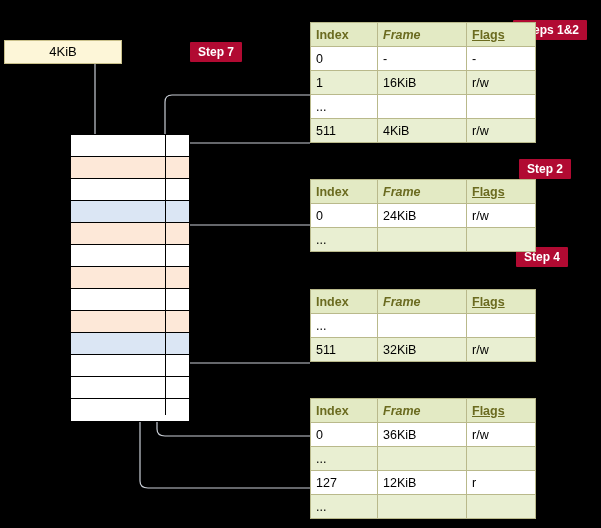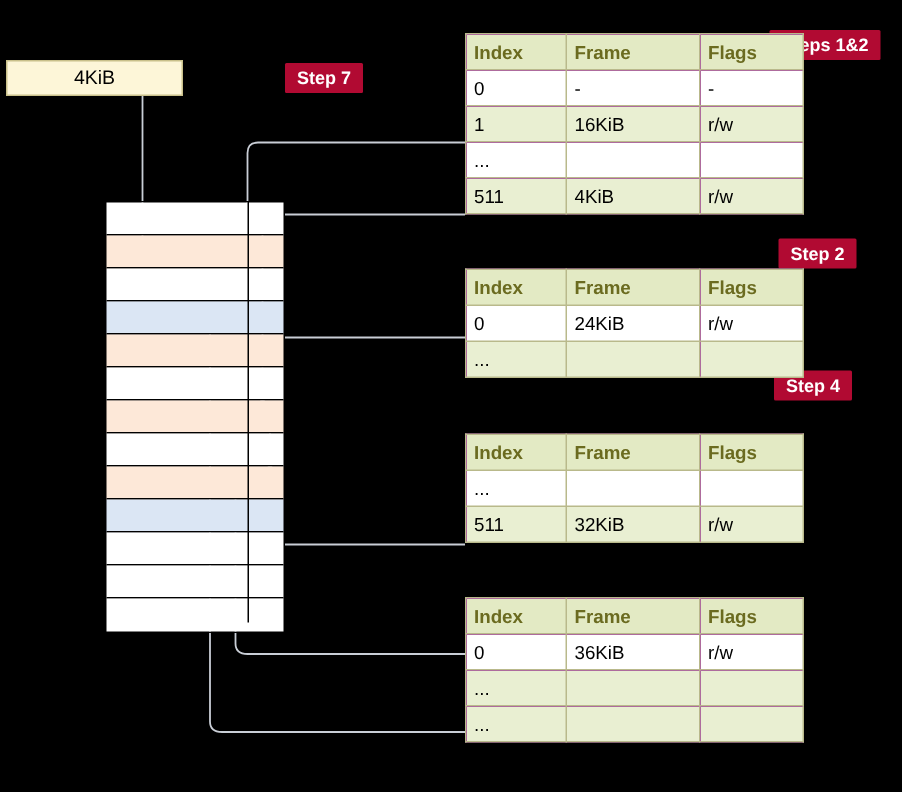--- a/index.html
+++ b/index.html
@@ -47,21 +47,21 @@
     white-space: nowrap;
     border-radius: 1px;
   }
 
   
   .ptable {
     position: absolute;
     border-collapse: collapse;
     font-size: 12.5px;
     color: #000000;
-    background: #a21caf;
+    background: #a16207;
     table-layout: fixed;
   }
   .ptable th, .ptable td {
     border: 1px solid #b9b98b;
     height: 23px;
     padding: 0 5px;
     text-align: left;
     font-weight: normal;
     overflow: hidden;
     white-space: nowrap;
@@ -71,22 +71,22 @@
     font-weight: bold;
     color: #6b6b20;
   }
   .ptable tr.alt td {
     background: #e9efd2;
   }
   .ptable tr.plain td {
     background: #ffffff;
   }
   .col-index { width: 56px; }
-  .col-frame { width: 78px; }
-  .col-flags { width: 58px; }
+  .col-frame { width: 78px; font-style: italic; }
+  .col-flags { width: 58px; text-decoration: underline; }
 
   
   .memcol {
     position: absolute;
     left: 70px;
     top: 134px;
     width: 120px;
     border: 1px solid #000000;
     box-sizing: border-box;
   }
@@ -272,20 +272,25 @@
       <tr class="plain">
         <td>0</td>
         <td>36KiB</td>
         <td>r/w</td>
       </tr>
       <tr class="alt">
         <td>...</td>
         <td></td>
         <td></td>
       </tr>
+      <tr class="plain">
+        <td>127</td>
+        <td>12KiB</td>
+        <td>r</td>
+      </tr>
       <tr class="alt">
         <td>...</td>
         <td></td>
         <td></td>
       </tr>
     </tbody>
   </table>
 
 </div>
 

